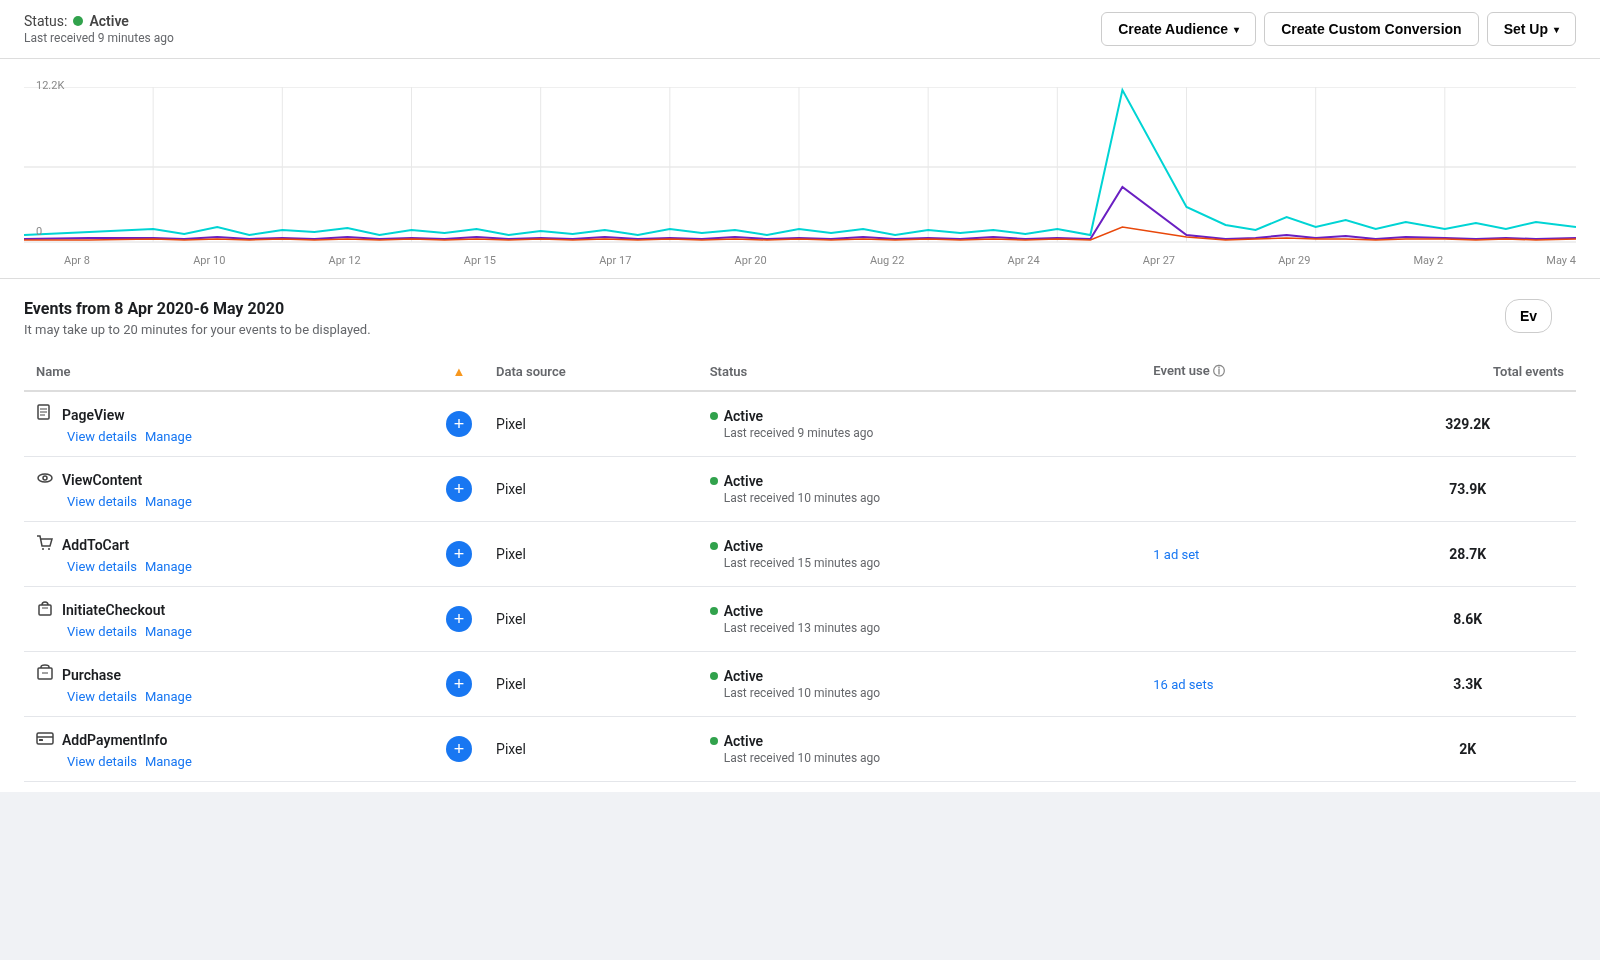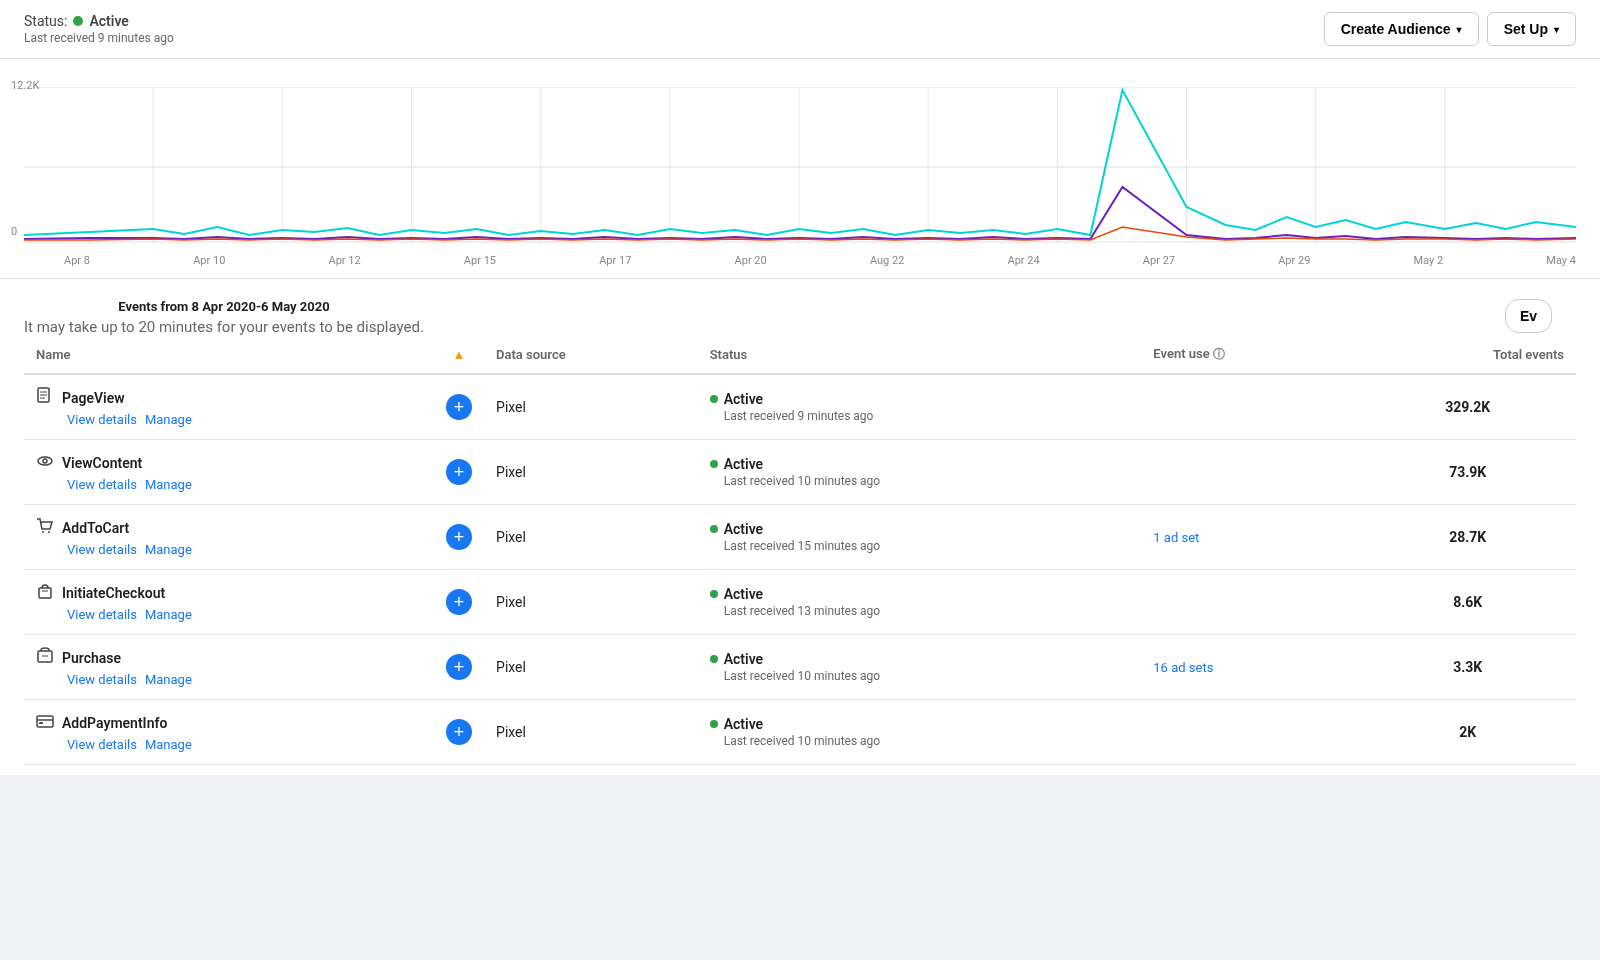--- a/index.html
+++ b/index.html
@@ -36,41 +36,41 @@
 
     .chart-container {
       background: #fff;
       padding: 20px 24px 10px 24px;
       border-bottom: 1px solid #ddd;
       position: relative;
       height: 220px;
     }
     .chart-y-label {
       position: absolute;
-      left: 11px;
+      left: 36px;
       font-size: 11px;
       color: #888;
     }
     .chart-y-top { top: 20px; }
     .chart-y-bottom { bottom: 40px; }
     .chart-svg { width: 100%; height: 160px; margin-top: 8px; }
     .chart-x-labels {
       display: flex;
       justify-content: space-between;
       padding: 4px 0 0 40px;
       font-size: 11px;
       color: #888;
     }
 
     .events-section {
       padding: 20px 24px 10px 24px;
       background: #fff;
     }
-    .events-title { font-size: 13px; font-weight: 700; margin-bottom: 4px; text-align: center; }
-    .events-subtitle { font-size: 15px; color: #65676b; margin-bottom: 0; }
+    .events-title { font-size: 16px; font-weight: 700; margin-bottom: 4px; }
+    .events-subtitle { font-size: 13px; color: #65676b; margin-bottom: 16px; }
 
     .table-wrapper { background: #fff; }
     table { width: 100%; border-collapse: collapse; }
     thead tr { border-bottom: 2px solid #ddd; }
     th {
       text-align: left;
       padding: 10px 12px;
       font-size: 13px;
       font-weight: 600;
       color: #65676b;
@@ -135,20 +135,23 @@
       <span>Status:</span>
       <span class="status-dot"></span>
       <span class="status-text">Active</span>
     </div>
     <div class="last-received">Last received 9 minutes ago</div>
   </div>
   <div class="top-buttons">
     <button class="btn">
       <span>Create Audience</span>
       <span class="chevron">▾</span>
+    </button>
+    <button class="btn">
+      <span>Create Custom Conversion</span>
     </button>
     <button class="btn">
       <span>Set Up</span>
       <span class="chevron">▾</span>
     </button>
   </div>
 </div>
 
 <div class="chart-container">
   <span class="chart-y-label chart-y-top">12.2K</span>

